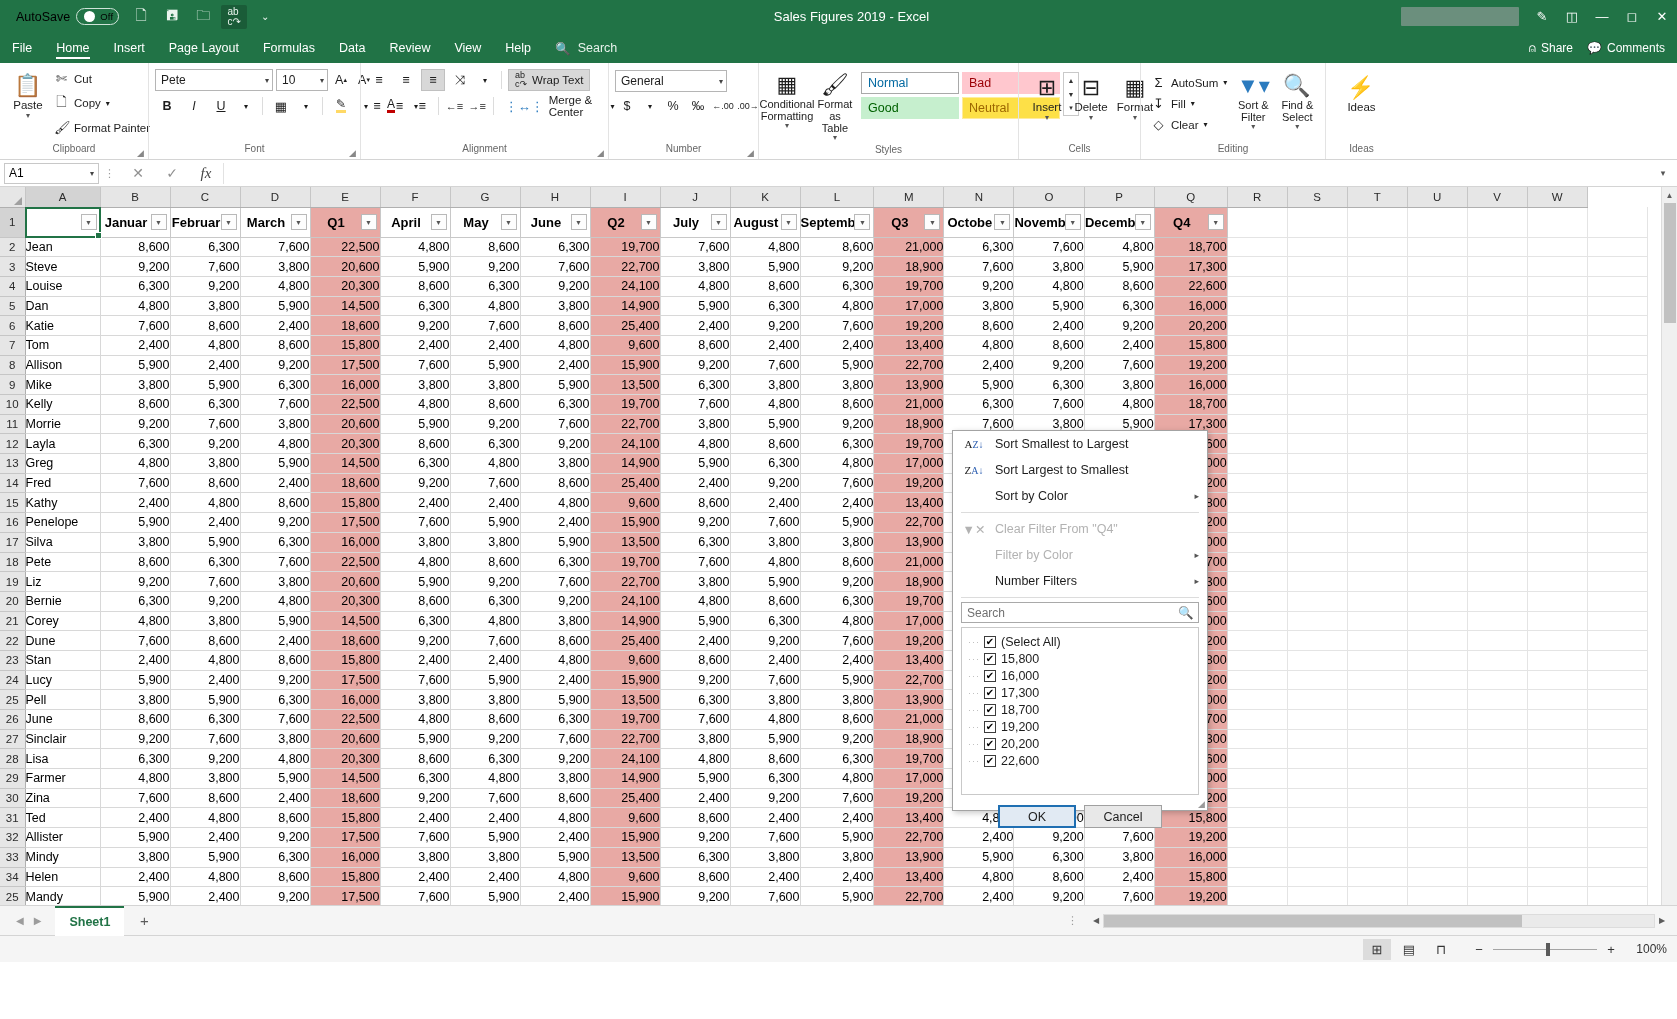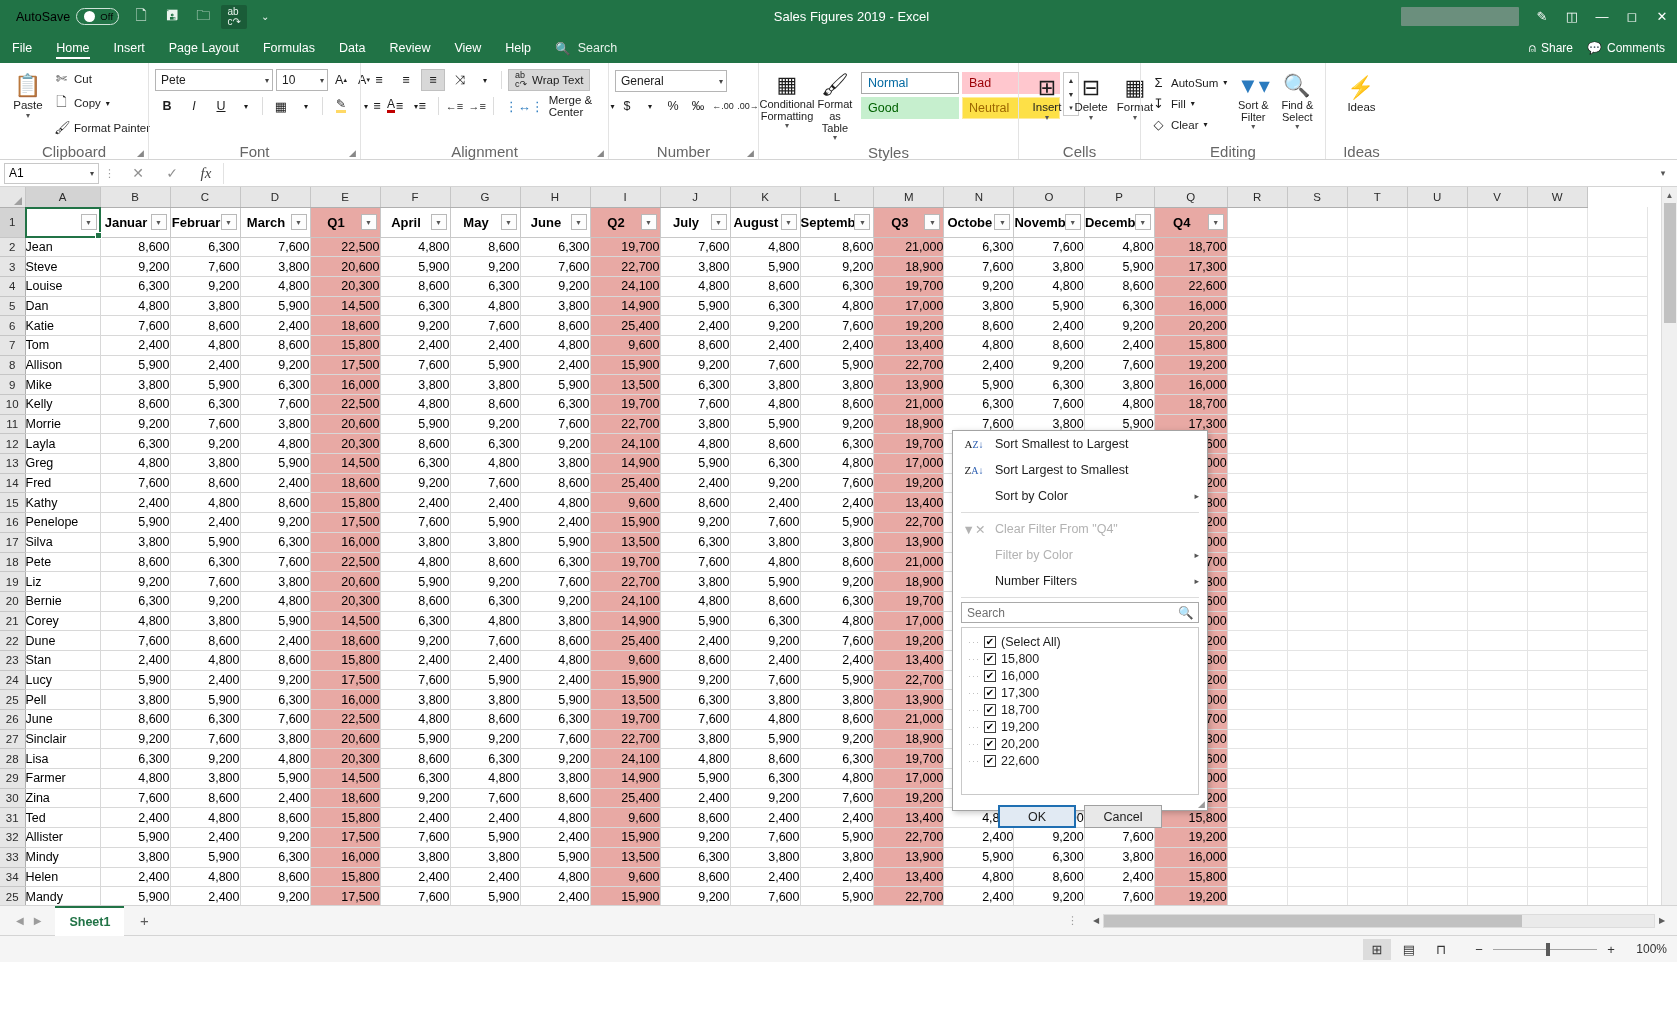--- a/index.html
+++ b/index.html
@@ -65,21 +65,21 @@
 
   
   .ribbon {
     height: 97px; background: #ffffff; border-bottom: 1px solid #d4d4d4;
     display: flex; align-items: stretch; position: relative;
   }
   .rgroup { position: relative; display: flex; flex-direction: column; padding: 4px 6px 0 6px; }
   .rgroup + .rgroup { border-left: 1px solid #e3e3e3; }
   .rgroup-body { flex: 1; display: flex; align-items: flex-start; }
   .rgroup-label {
-    font-size: 15px; color: #666; text-align: center; padding-bottom: 2px; height: 16px;
+    font-size: 10px; color: #666; text-align: center; padding-bottom: 2px; height: 16px;
   }
   .grp-launch { position: absolute; right: 4px; bottom: 1px; font-size: 9px; color: #888; }
 
   .bigbtn {
     display: flex; flex-direction: column; align-items: center; justify-content: flex-start;
     font-size: 11.5px; color: #1d1d1d; padding: 2px 5px; min-width: 44px; text-align: center;
     line-height: 13px;
   }
   .bigbtn .gl { font-size: 22px; line-height: 26px; }
   .bigbtn .cv { font-size: 8px; line-height: 8px; color: #555; }

